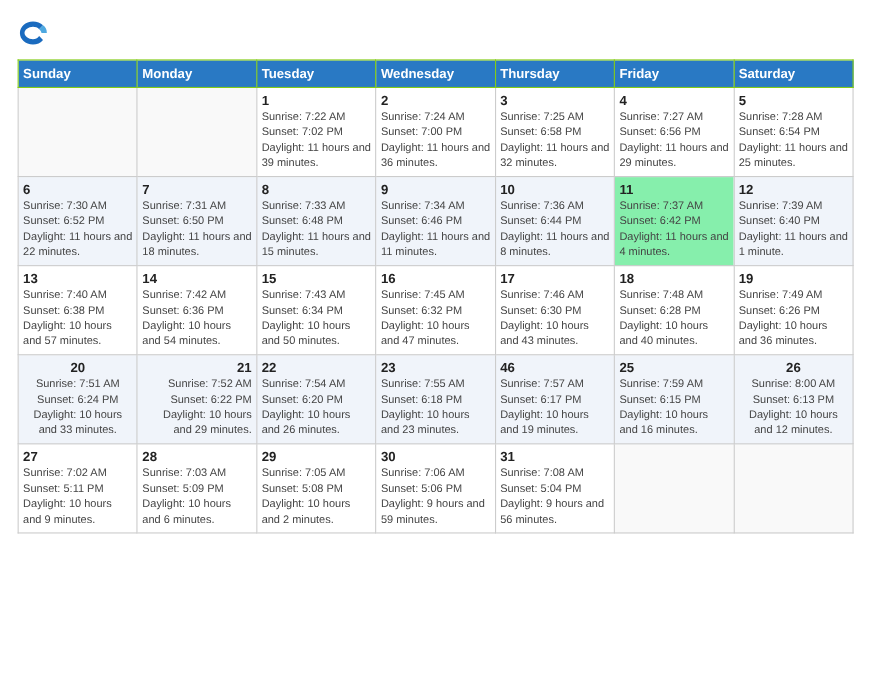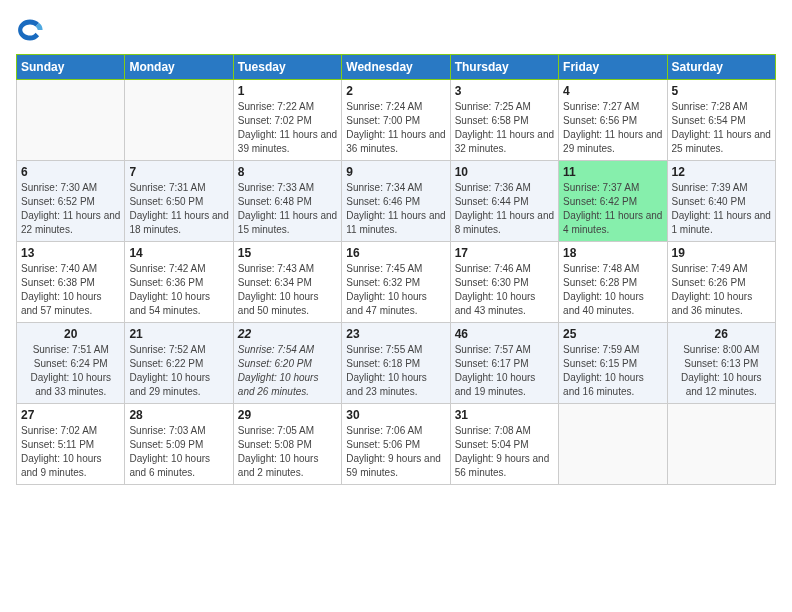--- a/index.html
+++ b/index.html
@@ -249,27 +249,27 @@
 Daylight: 10 hours and 36 minutes.</div>
         </td>
       </tr>
       <tr>
         <td style="background: rgb(240, 244, 250); text-align: center;">
           <span class="day-num">20</span>
           <div class="day-info">Sunrise: 7:51 AM
 Sunset: 6:24 PM
 Daylight: 10 hours and 33 minutes.</div>
         </td>
-        <td style="background: rgb(240, 244, 250);">
+        <td style="background: rgb(240, 244, 250); text-align: right;">
           <span class="day-num">21</span>
           <div class="day-info">Sunrise: 7:52 AM
 Sunset: 6:22 PM
 Daylight: 10 hours and 29 minutes.</div>
         </td>
-        <td style="background: rgb(240, 244, 250); font-style: italic;">
+        <td style="background: rgb(240, 244, 250);">
           <span class="day-num">22</span>
           <div class="day-info">Sunrise: 7:54 AM
 Sunset: 6:20 PM
 Daylight: 10 hours and 26 minutes.</div>
         </td>
         <td style="background: rgb(240, 244, 250); margin-left: 47px;">
           <span class="day-num">23</span>
           <div class="day-info">Sunrise: 7:55 AM
 Sunset: 6:18 PM
 Daylight: 10 hours and 23 minutes.</div>

